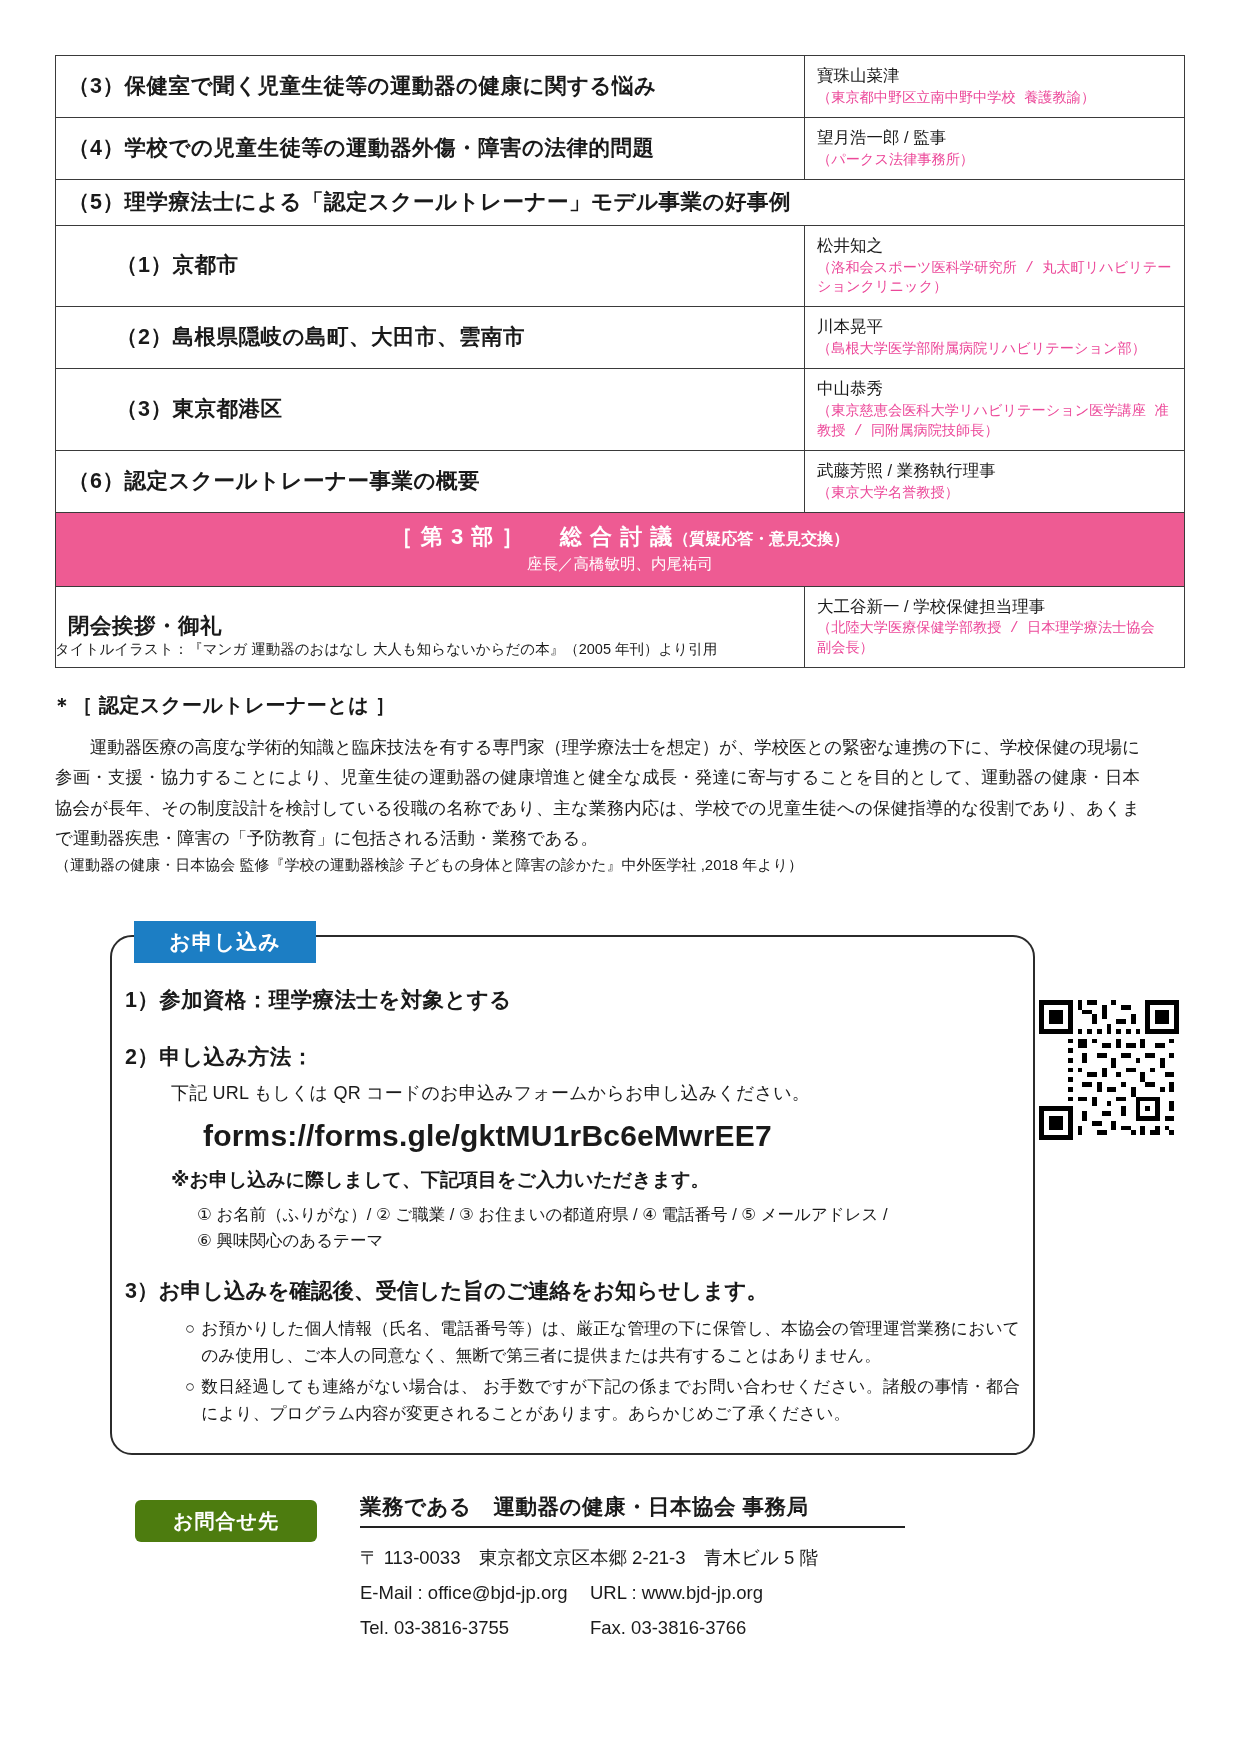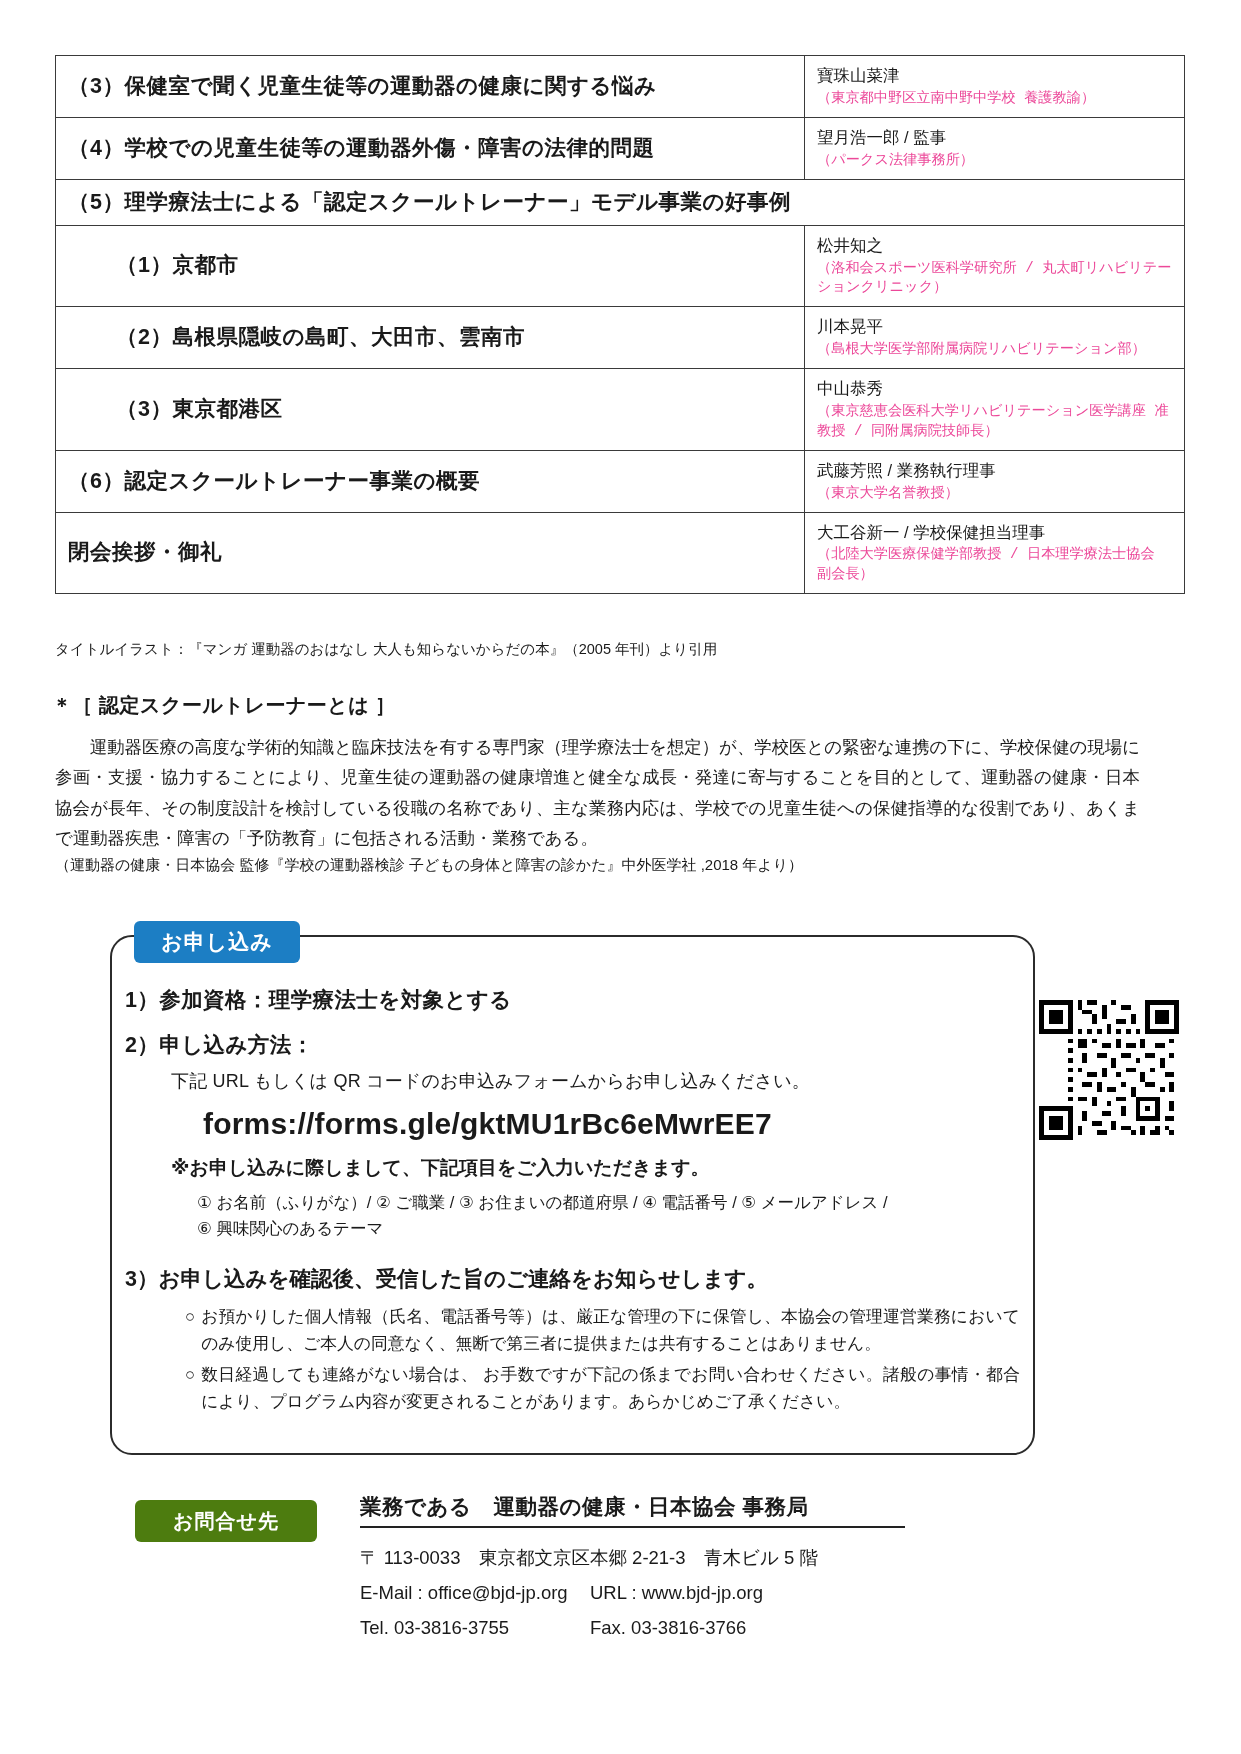--- a/index.html
+++ b/index.html
@@ -116,43 +116,43 @@
   .apply-box {
     position: absolute;
     left: 110px; top: 935px;
     width: 925px; height: 520px;
     border: 2px solid #2b2b2b;
     border-radius: 22px;
   }
   .apply-tab {
     position: absolute;
     left: 134px; top: 921px;
-    width: 166px; height: 42px;
+    width: 182px; height: 42px;
     background: #1c7ec4;
-    border-radius: 6px;
+    border-radius: 0;
     color: #fff;
     font-size: 21px;
     font-weight: bold;
     letter-spacing: 1px;
     display: flex;
     align-items: center;
     justify-content: center;
   }
   .apply-content {
     position: absolute;
     left: 125px; top: 985px;
     width: 900px;
   }
   .ap-item {
     font-size: 21.5px;
     font-weight: bold;
     letter-spacing: 0.4px;
     margin-bottom: 6px;
   }
-  .ap-item2 { margin-top: 16px; }
+  .ap-item2 { margin-top: 28px; }
   .ap-sub {
     font-size: 18px;
     margin: 10px 0 0 46px;
     letter-spacing: 0.2px;
   }
   .ap-url {
     font-size: 30px;
     font-weight: bold;
     margin: 14px 0 0 78px;
     letter-spacing: 0.2px;
@@ -287,20 +287,30 @@
           <span class="af">（東京慈恵会医科大学リハビリテーション医学講座 准教授 / 同附属病院技師長）</span>
         </td>
       </tr>
       <tr>
         <td class="c-title">
           <span>（6）</span><span>認定スクールトレーナー事業の概要</span>
         </td>
         <td class="c-person">
           <span class="nm">武藤芳照 / 業務執行理事</span>
           <span class="af">（東京大学名誉教授）</span>
+        </td>
+      </tr>
+      <tr class="pink-row">
+        <td colspan="2">
+          <div class="pink-main">
+            <span>［ 第 3 部 ］</span>
+            &nbsp;&nbsp;&nbsp;
+            <span>総 合 討 議</span><span class="small">（質疑応答・意見交換）</span>
+          </div>
+          <div class="pink-sub">座長／高橋敏明、内尾祐司</div>
         </td>
       </tr>
       <tr>
         <td class="c-title">
           <span>閉会挨拶・御礼</span>
         </td>
         <td class="c-person">
           <span class="nm">大工谷新一 / 学校保健担当理事</span>
           <span class="af">（北陸大学医療保健学部教授 / 日本理学療法士協会 副会長）</span>
         </td>

